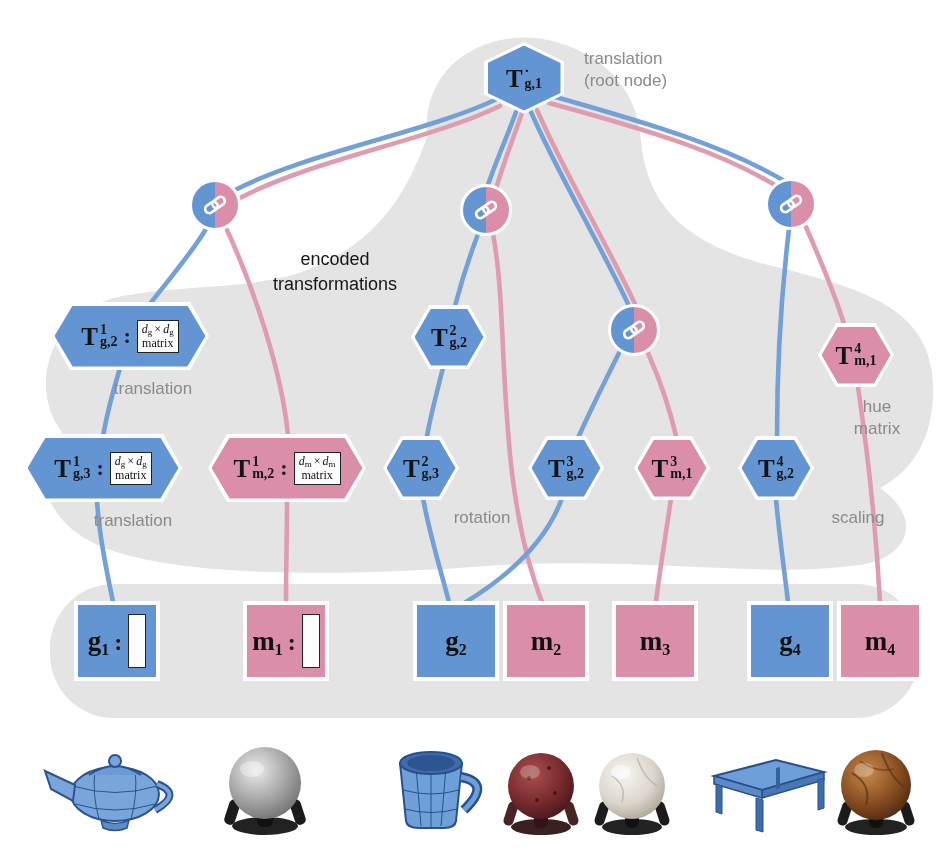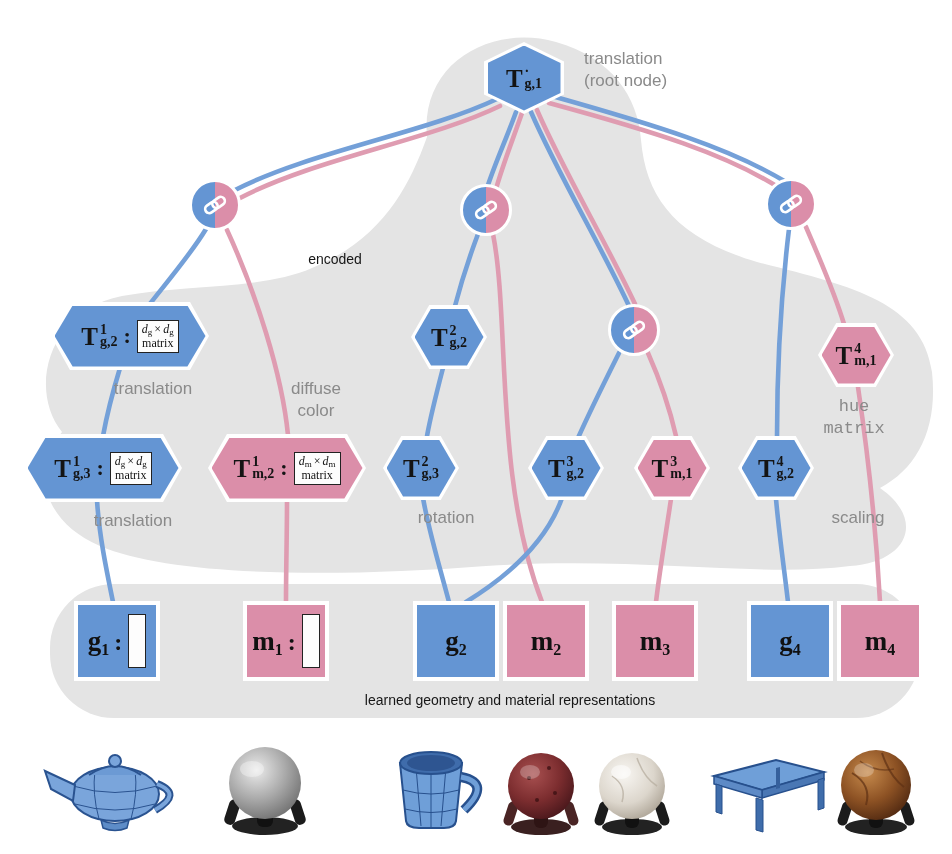--- a/index.html
+++ b/index.html
@@ -40,21 +40,21 @@
       align-items:center;justify-content:center;gap:6px;}
   .sqlabel{font-family:"Liberation Serif",serif;font-weight:700;font-size:27px;color:#111;
            display:inline-flex;align-items:baseline;line-height:1;}
   .sqsub{font-size:16px;transform:translateY(5px);}
   .sqcolon{font-size:24px;margin-left:5px;}
   .vector-box{width:16px;height:52px;background:#fdfdfd;border:1.6px solid #222;}
 
   
   .note{position:absolute;color:#8a8a8a;font-size:17px;line-height:22px;text-align:center;}
   .note.left{text-align:left;}
-  .black-label{position:absolute;color:#161616;font-size:14px;line-height:25px;text-align:center;}
+  .black-label{position:absolute;color:#161616;font-size:18px;line-height:25px;text-align:center;}
 
   .thumb{position:absolute;}
 </style>
 </head>
 <body>
 
 <div class="canvas">
 
   <svg class="layer" width="952" height="854" viewBox="0 0 952 854">
     <path fill="#e4e4e4" d="M427,137
@@ -140,20 +140,21 @@
     <svg width="28" height="28" viewBox="0 0 24 24">
         <g transform="rotate(-35 12 12)" stroke="#fff" stroke-width="2.3" fill="none">
           <rect x="2.5" y="8.5" width="11.5" height="7" rx="3.5"></rect>
           <rect x="10" y="8.5" width="11.5" height="7" rx="3.5"></rect>
         </g>
       </svg>
   </div>
 
   <div class="black-label" style="left:240px;top:247px;width:190px;">
     <div>encoded</div>
+      <div>transformations</div>
   </div>
 
   <div class="hex wide" style="left:51px;top:302px;width:158px;height:68px;">
     <div class="inner blue-fill">
       <span class="tlabel">
           <span>T</span>
           <span class="tss">
             <span class="tsp">1</span>
             <span class="tsb">g,2</span>
           </span>
@@ -212,24 +213,20 @@
             <i>d</i>
             <span class="msub">m</span>
             <span class="mtimes">×</span>
             <i>d</i>
             <span class="msub">m</span>
           </span>
         <span class="mword">matrix</span>
       </span>
     </div>
   </div>
-  <div class="note" style="left:278px;top:378px;width:76px;">
-    <div>diffuse</div>
-      <div>color</div>
-  </div>
 
   <div class="hex small" style="left:411px;top:305px;width:76px;height:64px;">
     <div class="inner blue-fill">
         <span class="tlabel">
           <span>T</span>
           <span class="tss">
             <span class="tsp">2</span>
             <span class="tsb">g,2</span>
           </span>
         </span>
@@ -239,21 +236,21 @@
     <div class="inner blue-fill">
         <span class="tlabel">
           <span>T</span>
           <span class="tss">
             <span class="tsp">2</span>
             <span class="tsb">g,3</span>
           </span>
         </span>
       </div>
   </div>
-  <div class="note" style="left:396px;top:507px;width:100px;"><span>rotation</span></div>
+  <div class="note" style="left:432px;top:507px;width:100px;"><span>rotation</span></div>
 
   <div class="hex small" style="left:528px;top:436px;width:76px;height:64px;">
     <div class="inner blue-fill">
         <span class="tlabel">
           <span>T</span>
           <span class="tss">
             <span class="tsp">3</span>
             <span class="tsb">g,2</span>
           </span>
         </span>
@@ -287,21 +284,21 @@
     <div class="inner pink-fill">
         <span class="tlabel">
           <span>T</span>
           <span class="tss">
             <span class="tsp">4</span>
             <span class="tsb">m,1</span>
           </span>
         </span>
       </div>
   </div>
-  <div class="note" style="left:823px;top:396px;width:62px;font-family:Liberation Mono, monospace;">
+  <div class="note" style="left:846px;top:396px;width:62px;">
     <div>hue</div>
       <div>matrix</div>
   </div>
 
   <div class="sq blue-fill" style="left:74px;top:601px;">
     <span class="sqlabel">
         <span>g</span>
         <span class="sqsub">1</span>
         <span class="sqcolon">:</span>
       </span>
@@ -339,21 +336,20 @@
         <span class="sqsub">4</span>
       </span>
   </div>
   <div class="sq pink-fill" style="left:837px;top:601px;">
     <span class="sqlabel">
         <span>m</span>
         <span class="sqsub">4</span>
       </span>
   </div>
 
-  <div class="black-label" style="left:170px;top:688px;width:680px;"><span>learned geometry and material representations</span></div>
 
   <div class="thumb" style="left:35px;top:737px;">
     <svg width="150" height="100" viewBox="0 0 150 100">
       <ellipse cx="80" cy="57" rx="44" ry="27" fill="#7aa5db" stroke="#2a5390" stroke-width="2"></ellipse>
       <path d="M38,49 Q80,62 122,49" fill="none" stroke="#2a5390" stroke-width="1"></path>
       <path d="M40,67 Q80,79 120,67" fill="none" stroke="#2a5390" stroke-width="1"></path>
       <path d="M60,33 Q57,57 64,82" fill="none" stroke="#2a5390" stroke-width="1"></path>
       <path d="M100,33 Q103,57 96,82" fill="none" stroke="#2a5390" stroke-width="1"></path>
       <path d="M54,38 Q80,20 106,38" fill="#6c9ad4" stroke="#2a5390" stroke-width="2"></path>
       <circle cx="80" cy="24" r="6" fill="#7aa5db" stroke="#2a5390" stroke-width="2"></circle>

